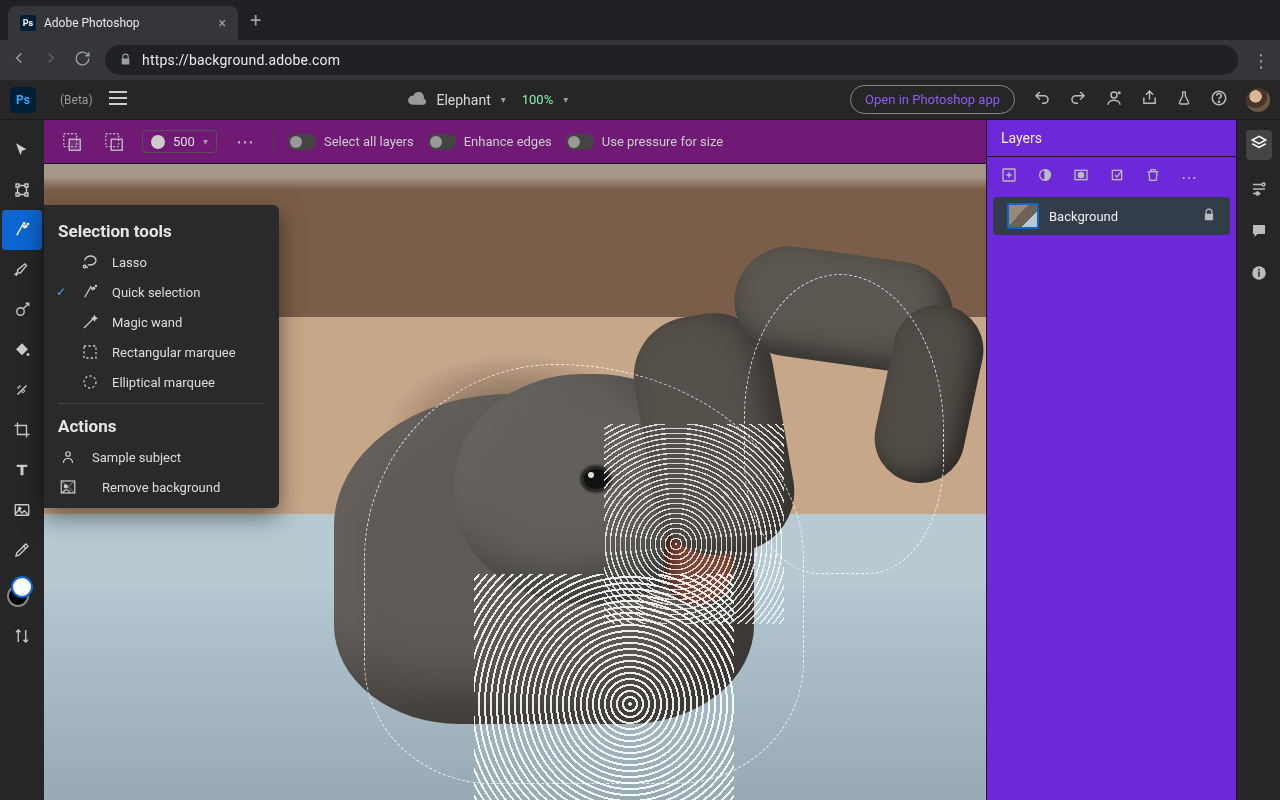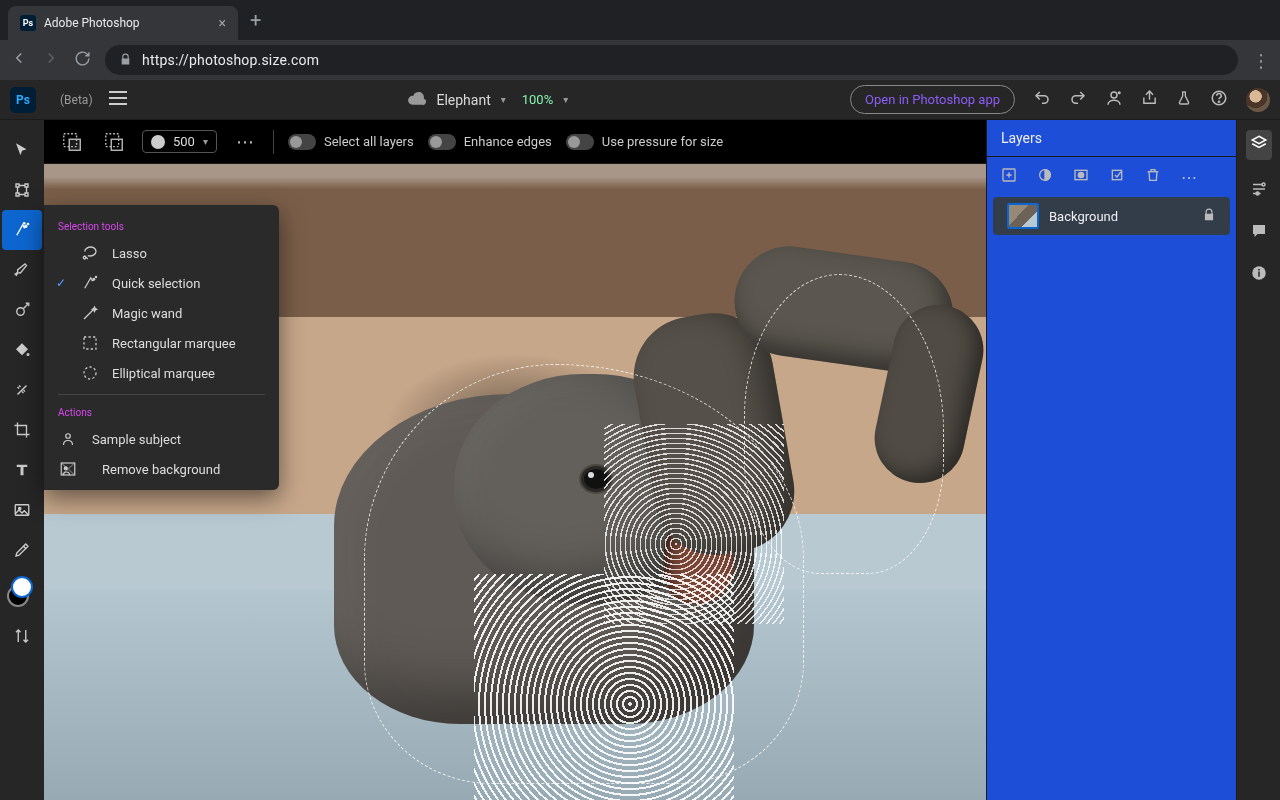--- a/index.html
+++ b/index.html
@@ -42,21 +42,21 @@
 .left-tools { width: 44px; background: #262626; display: flex; flex-direction: column; align-items: center; padding-top: 10px; gap: 0; }
 .tool { width: 40px; height: 40px; display: flex; align-items: center; justify-content: center; color: #ccc; cursor: pointer; border-radius: 4px; }
 .tool.active { background: #0d66d0; color: #fff; }
 .tool svg { width: 18px; height: 18px; }
 .color-swatches { margin-top: 6px; position: relative; width: 30px; height: 30px; }
 .swatch-fg { width: 22px; height: 22px; border-radius: 50%; background: #fff; border: 2px solid #0d66d0; position: absolute; top: 0; left: 4px; z-index: 2; }
 .swatch-bg { width: 22px; height: 22px; border-radius: 50%; background: #000; border: 2px solid #888; position: absolute; top: 9px; left: 0px; }
 
 
 .workspace { flex: 1; display: flex; flex-direction: column; }
-.options-bar { height: 44px; background: #000000; display: flex; align-items: center; padding: 0 14px; gap: 14px; border-bottom: 1px solid #1a1a1a; }
+.options-bar { height: 44px; background: #701a75; display: flex; align-items: center; padding: 0 14px; gap: 14px; border-bottom: 1px solid #1a1a1a; }
 .opt-btn { width: 28px; height: 28px; display: flex; align-items: center; justify-content: center; color: #bbb; cursor: pointer; }
 .brush-size { display: flex; align-items: center; border: 1px solid #555; border-radius: 4px; padding: 3px 8px; gap: 8px; }
 .brush-dot { width: 14px; height: 14px; border-radius: 50%; background: #ccc; }
 .brush-val { color: #ddd; font-size: 13px; }
 .divider { width: 1px; height: 24px; background: #444; }
 .toggle-wrap { display: flex; align-items: center; gap: 8px; }
 .toggle { width: 28px; height: 16px; border-radius: 10px; background: #444; position: relative; cursor: pointer; }
 .toggle-knob { width: 12px; height: 12px; border-radius: 50%; background: #999; position: absolute; top: 2px; left: 2px; }
 .toggle-label { font-size: 13px; color: #ccc; }
 
@@ -86,29 +86,29 @@
 .splash.a { left: 430px; top: 410px; width: 260px; height: 260px; background: repeating-radial-gradient(circle at 60% 50%, rgba(255,255,255,0.9) 0 2px, rgba(255,255,255,0) 2px 6px); mix-blend-mode: screen; filter: blur(0.5px); }
 .splash.b { left: 560px; top: 260px; width: 180px; height: 200px; background: repeating-radial-gradient(circle at 40% 60%, rgba(255,255,255,0.8) 0 1.5px, rgba(255,255,255,0) 1.5px 5px); mix-blend-mode: screen; }
 .water { position:absolute; left:0; right:0; bottom:0; height:210px; background: linear-gradient(180deg, rgba(170,190,200,0.3), rgba(130,150,160,0.6)); }
 .marching-ants { position:absolute; border:1.2px dashed rgba(255,255,255,0.8); border-radius:45% 55% 40% 40% / 50% 48% 40% 40%; animation: ants 0.6s linear infinite; }
 @keyframes ants { to { stroke-dashoffset: 10; } }
 .ants1 { left: 320px; top: 200px; width: 440px; height: 420px; border-radius: 45% 58% 30% 30% / 48% 48% 30% 30%;}
 .ants2 { left: 700px; top: 110px; width: 200px; height: 300px; border-radius: 50% 55% 40% 40%;}
 
 
 .flyout { position: absolute; left: 44px; top: 205px; width: 235px; background: #2a2a2a; border-radius: 0 6px 6px 0; box-shadow: 0 8px 24px rgba(0,0,0,0.5); padding: 10px 0 6px; z-index: 50; }
-.flyout-section-title { padding: 6px 14px; font-size: 10px; font-weight: 400; color: #d946ef; }
+.flyout-section-title { padding: 6px 14px; font-size: 17px; font-weight: 700; color: #e5e5e5; }
 .flyout-item { display: flex; align-items: center; padding: 6px 14px 6px 10px; gap: 12px; cursor: pointer; font-size: 13px; color: #ddd; }
 .flyout-check { width: 14px; display: flex; justify-content: center; color: #4b9fff; font-size: 12px; }
 .flyout-icon { width: 20px; display: flex; justify-content: center; color: #ccc; }
 .flyout-divider { height: 1px; background: #444; margin: 6px 14px; }
 
 
 .right-stack { display: flex; }
-.layers-panel { width: 250px; background: #1d4ed8; display: flex; flex-direction: column; border-left: 1px solid #1a1a1a; }
+.layers-panel { width: 250px; background: #6d28d9; display: flex; flex-direction: column; border-left: 1px solid #1a1a1a; }
 .panel-header { padding: 10px 14px; font-size: 14px; color: #eee; border-bottom: 1px solid #1a1a1a; }
 .panel-icons { display: flex; gap: 20px; padding: 10px 14px; color: #bbb; align-items: center; }
 .panel-icons svg { width: 16px; height: 16px; }
 .layer-row { display: flex; align-items: center; padding: 6px 14px; gap: 10px; background: #333d4a; margin: 0 6px; border-radius: 4px; }
 .layer-thumb { width: 32px; height: 26px; background: linear-gradient(135deg,#968977 0 40%, #6d6258 40% 70%, #b8c9d2 70%); border: 2px solid #0d66d0; border-radius: 2px; }
 .layer-name { flex: 1; font-size: 13px; color: #eee; }
 .layer-lock { color: #bbb; }
 .right-rail { width: 44px; background: #262626; display: flex; flex-direction: column; align-items: center; padding-top: 10px; gap: 20px; color: #bbb; border-left:1px solid #1a1a1a; }
 .rail-icon { cursor: pointer; }
 .rail-icon.active { color: #fff; background:#444; padding:4px; border-radius:4px;}
@@ -135,21 +135,21 @@
           <path d="M9 6l6 6-6 6"></path>
         </svg></span>
     <span class="nav-btn"><svg width="17" height="17" viewBox="0 0 24 24" fill="none" stroke="currentColor" stroke-width="2">
           <path d="M21 12a9 9 0 1 1-3-6.7L21 8"></path>
           <path d="M21 3v5h-5"></path>
         </svg></span>
     <div class="url-bar">
       <span class="url-lock"><svg width="13" height="13" viewBox="0 0 24 24" fill="currentColor">
             <path d="M6 10V7a6 6 0 1 1 12 0v3h1v11H5V10h1zm2 0h8V7a4 4 0 0 0-8 0v3z"></path>
           </svg></span>
-      <span class="url-text">https://photoshop.size.com</span>
+      <span class="url-text">https://background.adobe.com</span>
     </div>
     <span class="browser-menu">⋮</span>
   </div>
 </div>
 
 <div class="app-header">
   <div class="ps-logo">Ps</div>
   <span class="beta">(Beta)</span>
   <span class="hamburger"><svg width="18" height="14" viewBox="0 0 18 14" fill="#ccc">
         <rect width="18" height="2"></rect>

